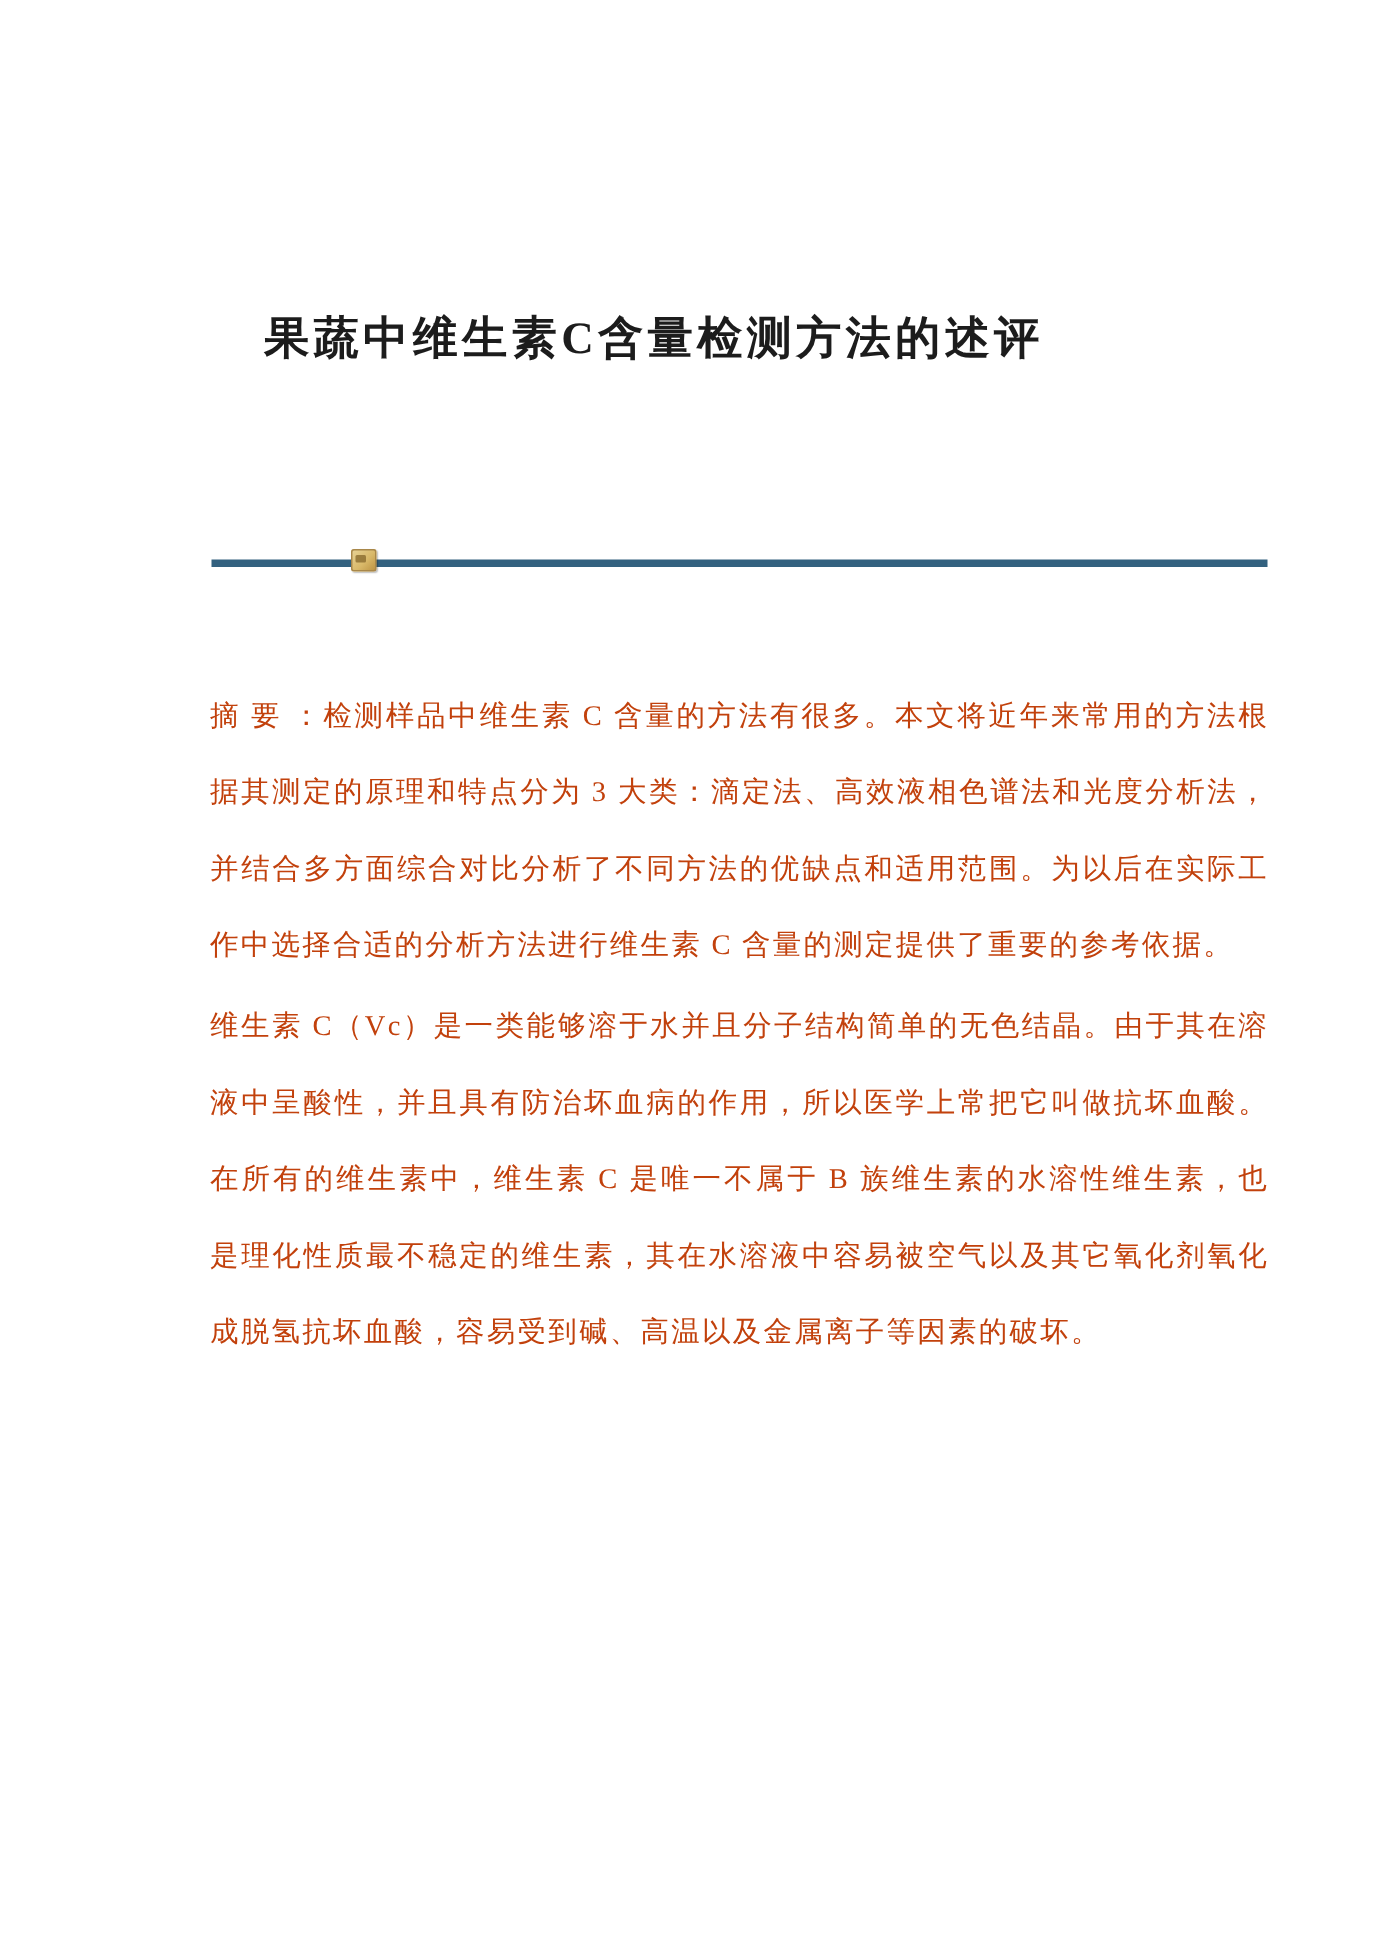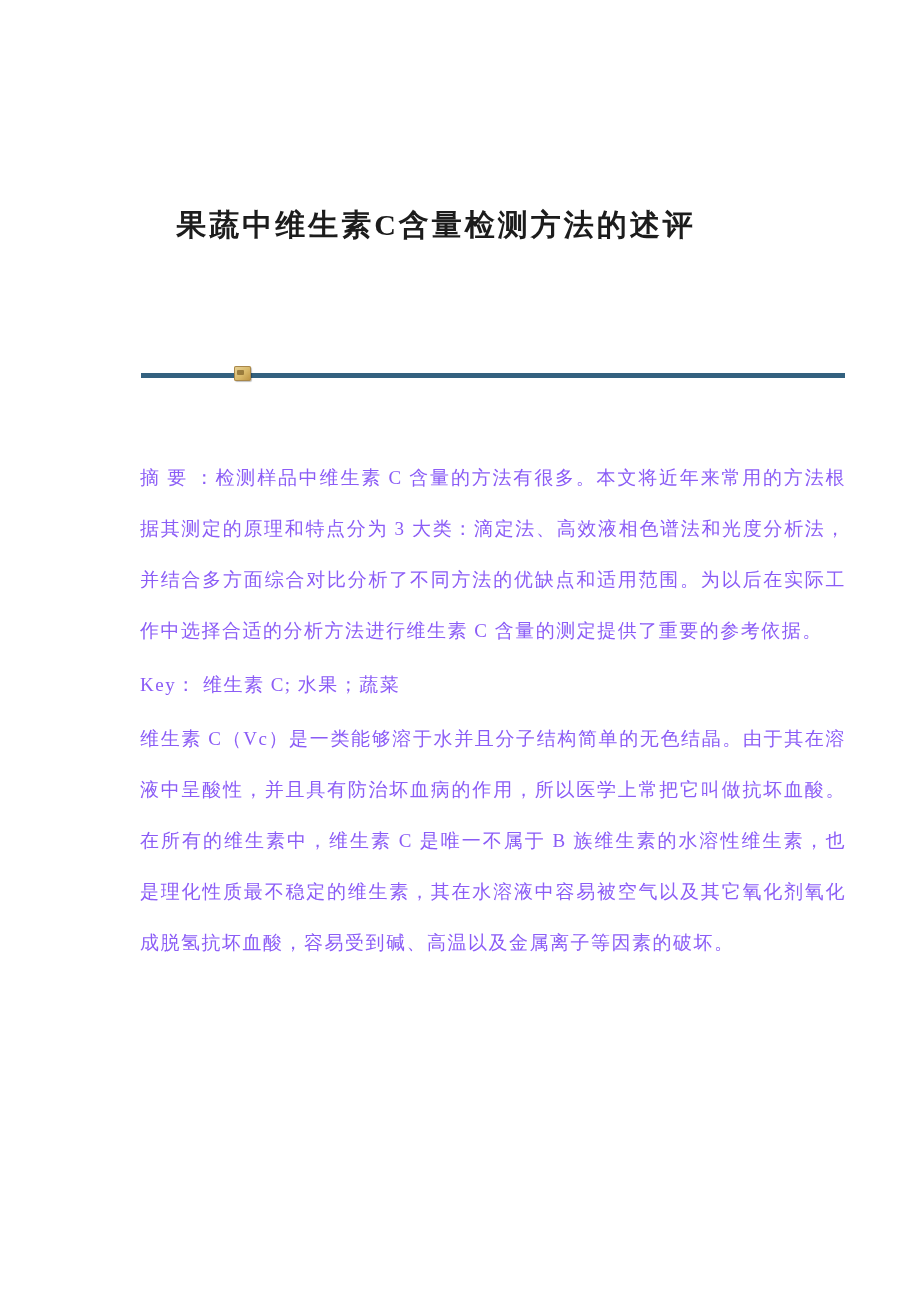--- a/index.html
+++ b/index.html
@@ -55,21 +55,21 @@
     height: 5px;
     background: #8a6b2f;
     border-radius: 1px;
     opacity: 0.8;
   }
   .doc-body {
     position: absolute;
     top: 452px;
     left: 140px;
     width: 706px;
-    color: #8b5cf6;
+    color: #c2410c;
     font-size: 19px;
     line-height: 51px;
     letter-spacing: 1.5px;
     text-align: justify;
   }
   .doc-body p {
     margin: 0 0 3px 0;
   }
 </style>
 </head>
@@ -78,17 +78,16 @@
 <div class="page">
 
   <h1 class="doc-title">果蔬中维生素C含量检测方法的述评</h1>
 
   <div class="divider">
     <span class="divider-icon"></span>
   </div>
 
   <div class="doc-body">
     <p>摘 要 ：检测样品中维生素 C 含量的方法有很多。本文将近年来常用的方法根据其测定的原理和特点分为 3 大类：滴定法、高效液相色谱法和光度分析法，并结合多方面综合对比分析了不同方法的优缺点和适用范围。为以后在实际工作中选择合适的分析方法进行维生素 C 含量的测定提供了重要的参考依据。</p>
-    <p>Key： 维生素 C; 水果；蔬菜</p>
     <p>维生素 C（Vc）是一类能够溶于水并且分子结构简单的无色结晶。由于其在溶液中呈酸性，并且具有防治坏血病的作用，所以医学上常把它叫做抗坏血酸。在所有的维生素中，维生素 C 是唯一不属于 B 族维生素的水溶性维生素，也是理化性质最不稳定的维生素，其在水溶液中容易被空气以及其它氧化剂氧化成脱氢抗坏血酸，容易受到碱、高温以及金属离子等因素的破坏。</p>
   </div>
 
 </div>
 
 </body></html>

